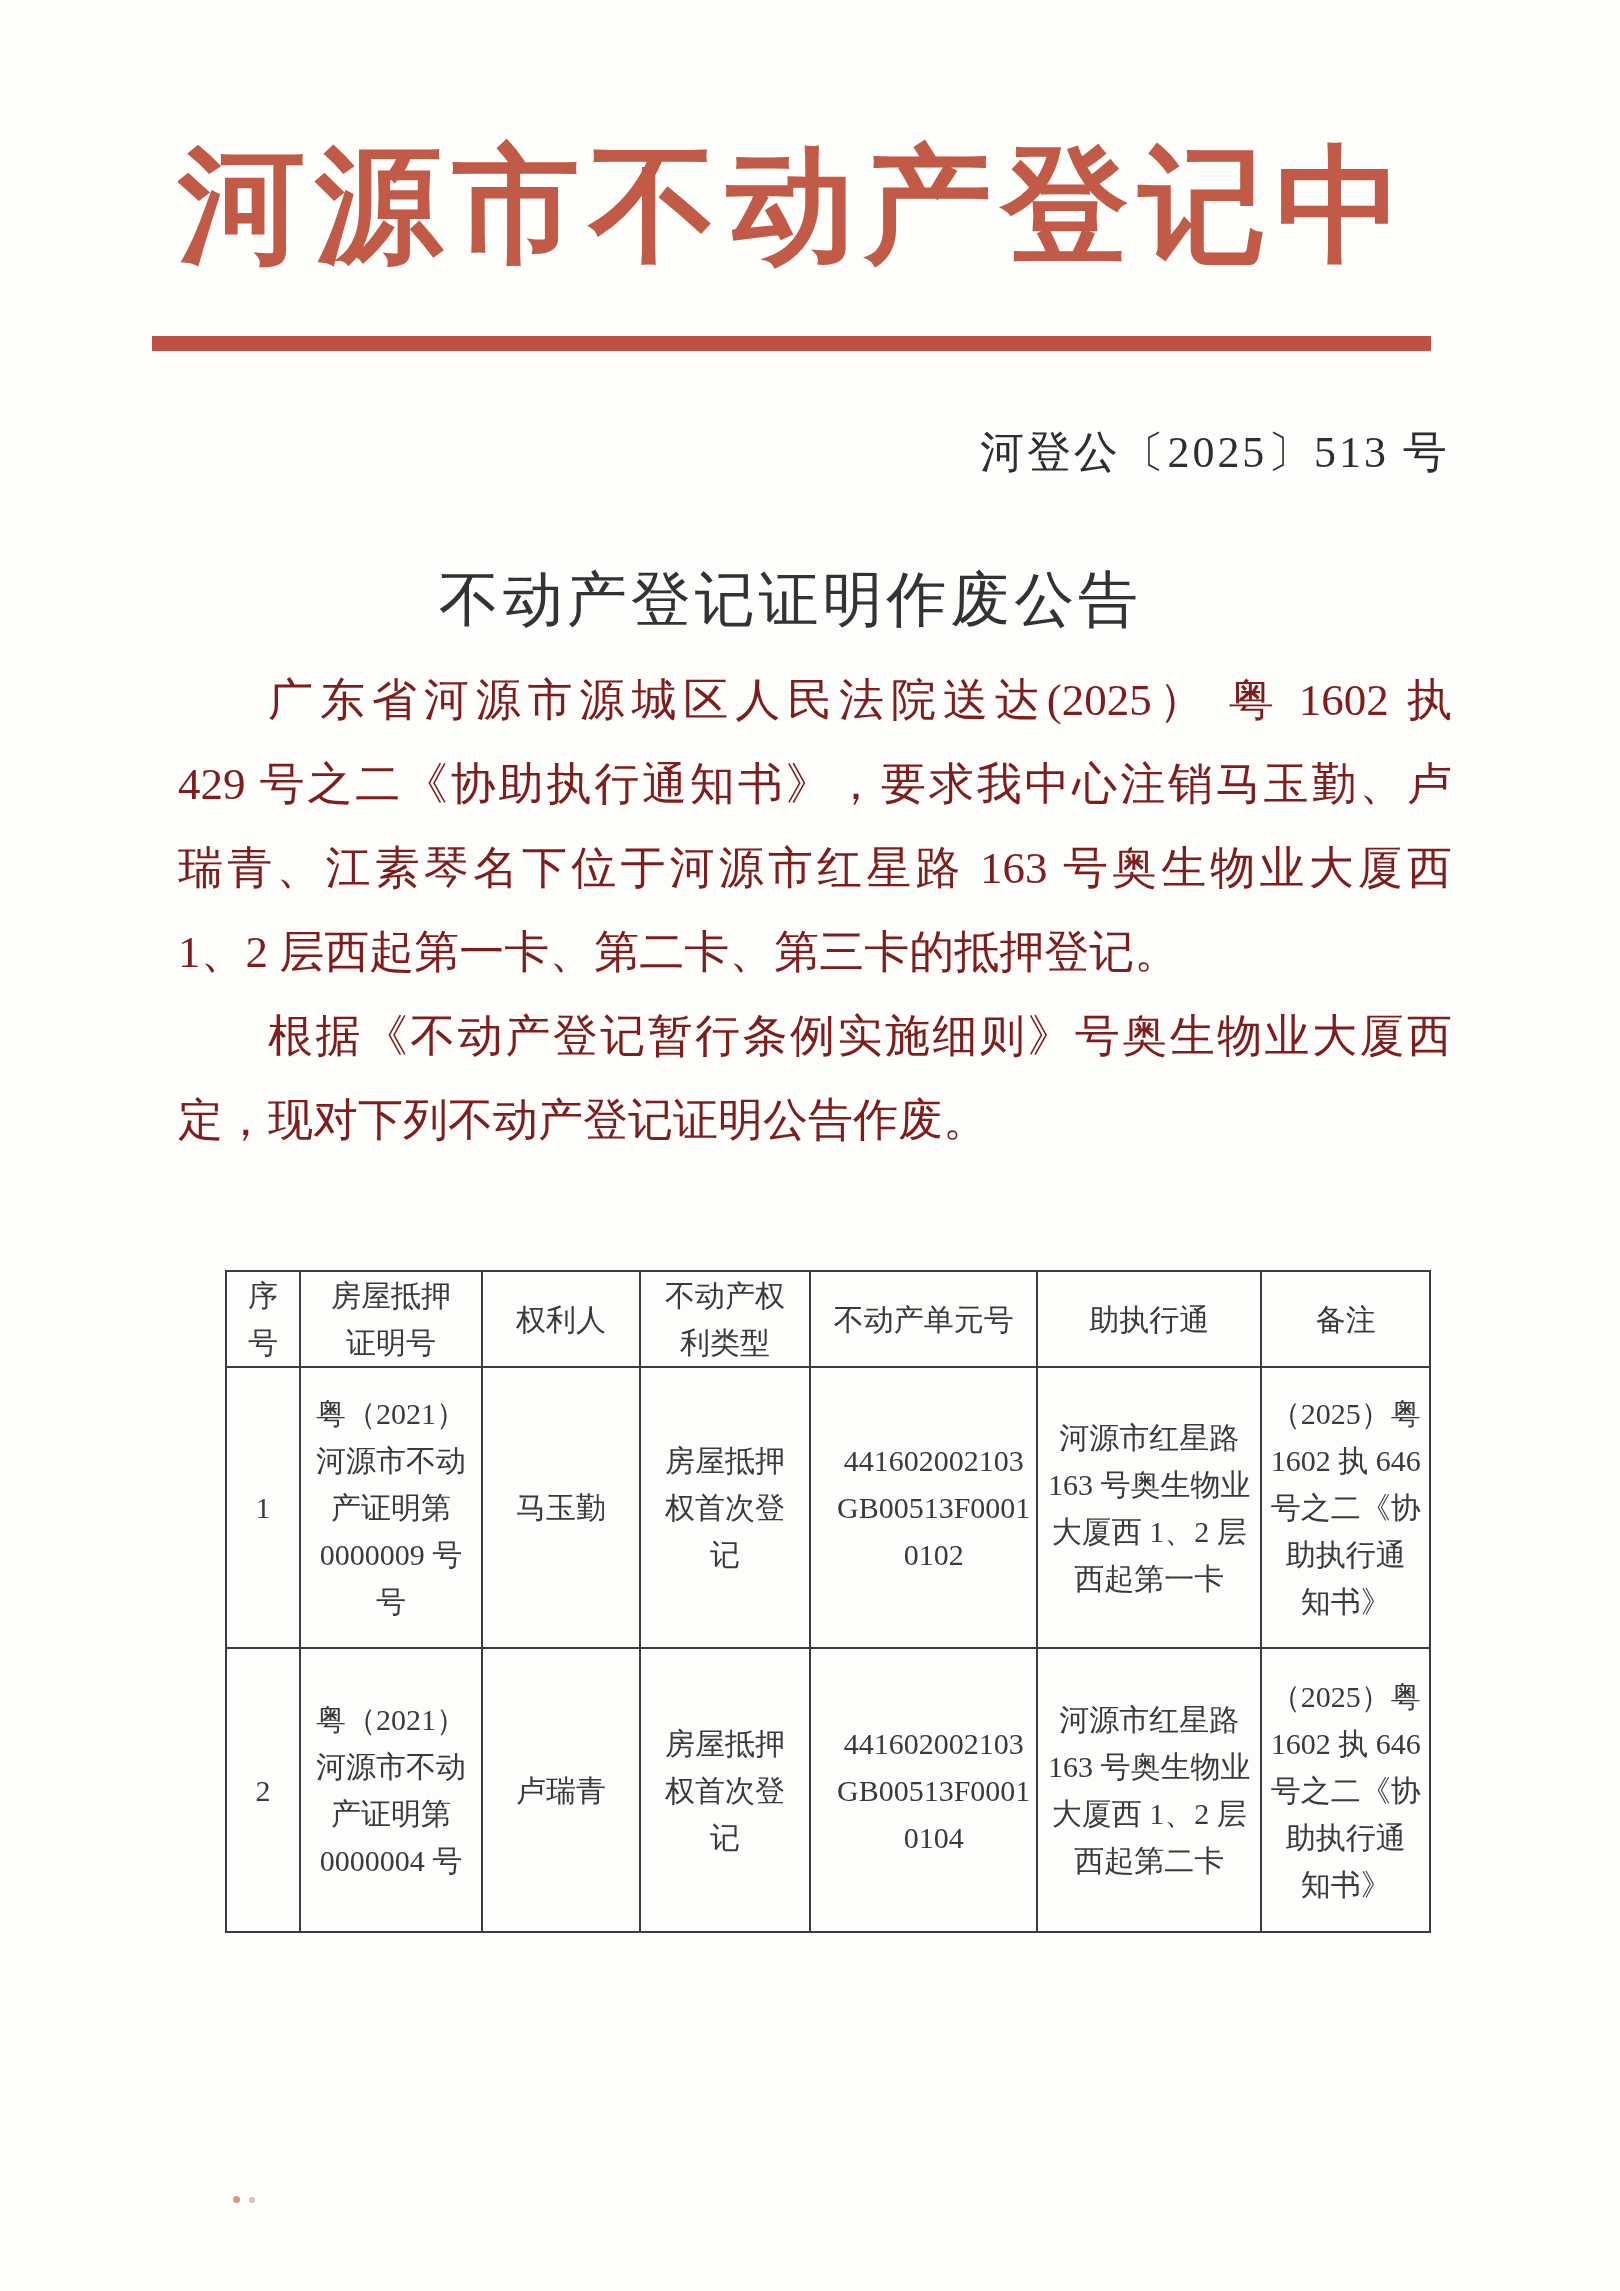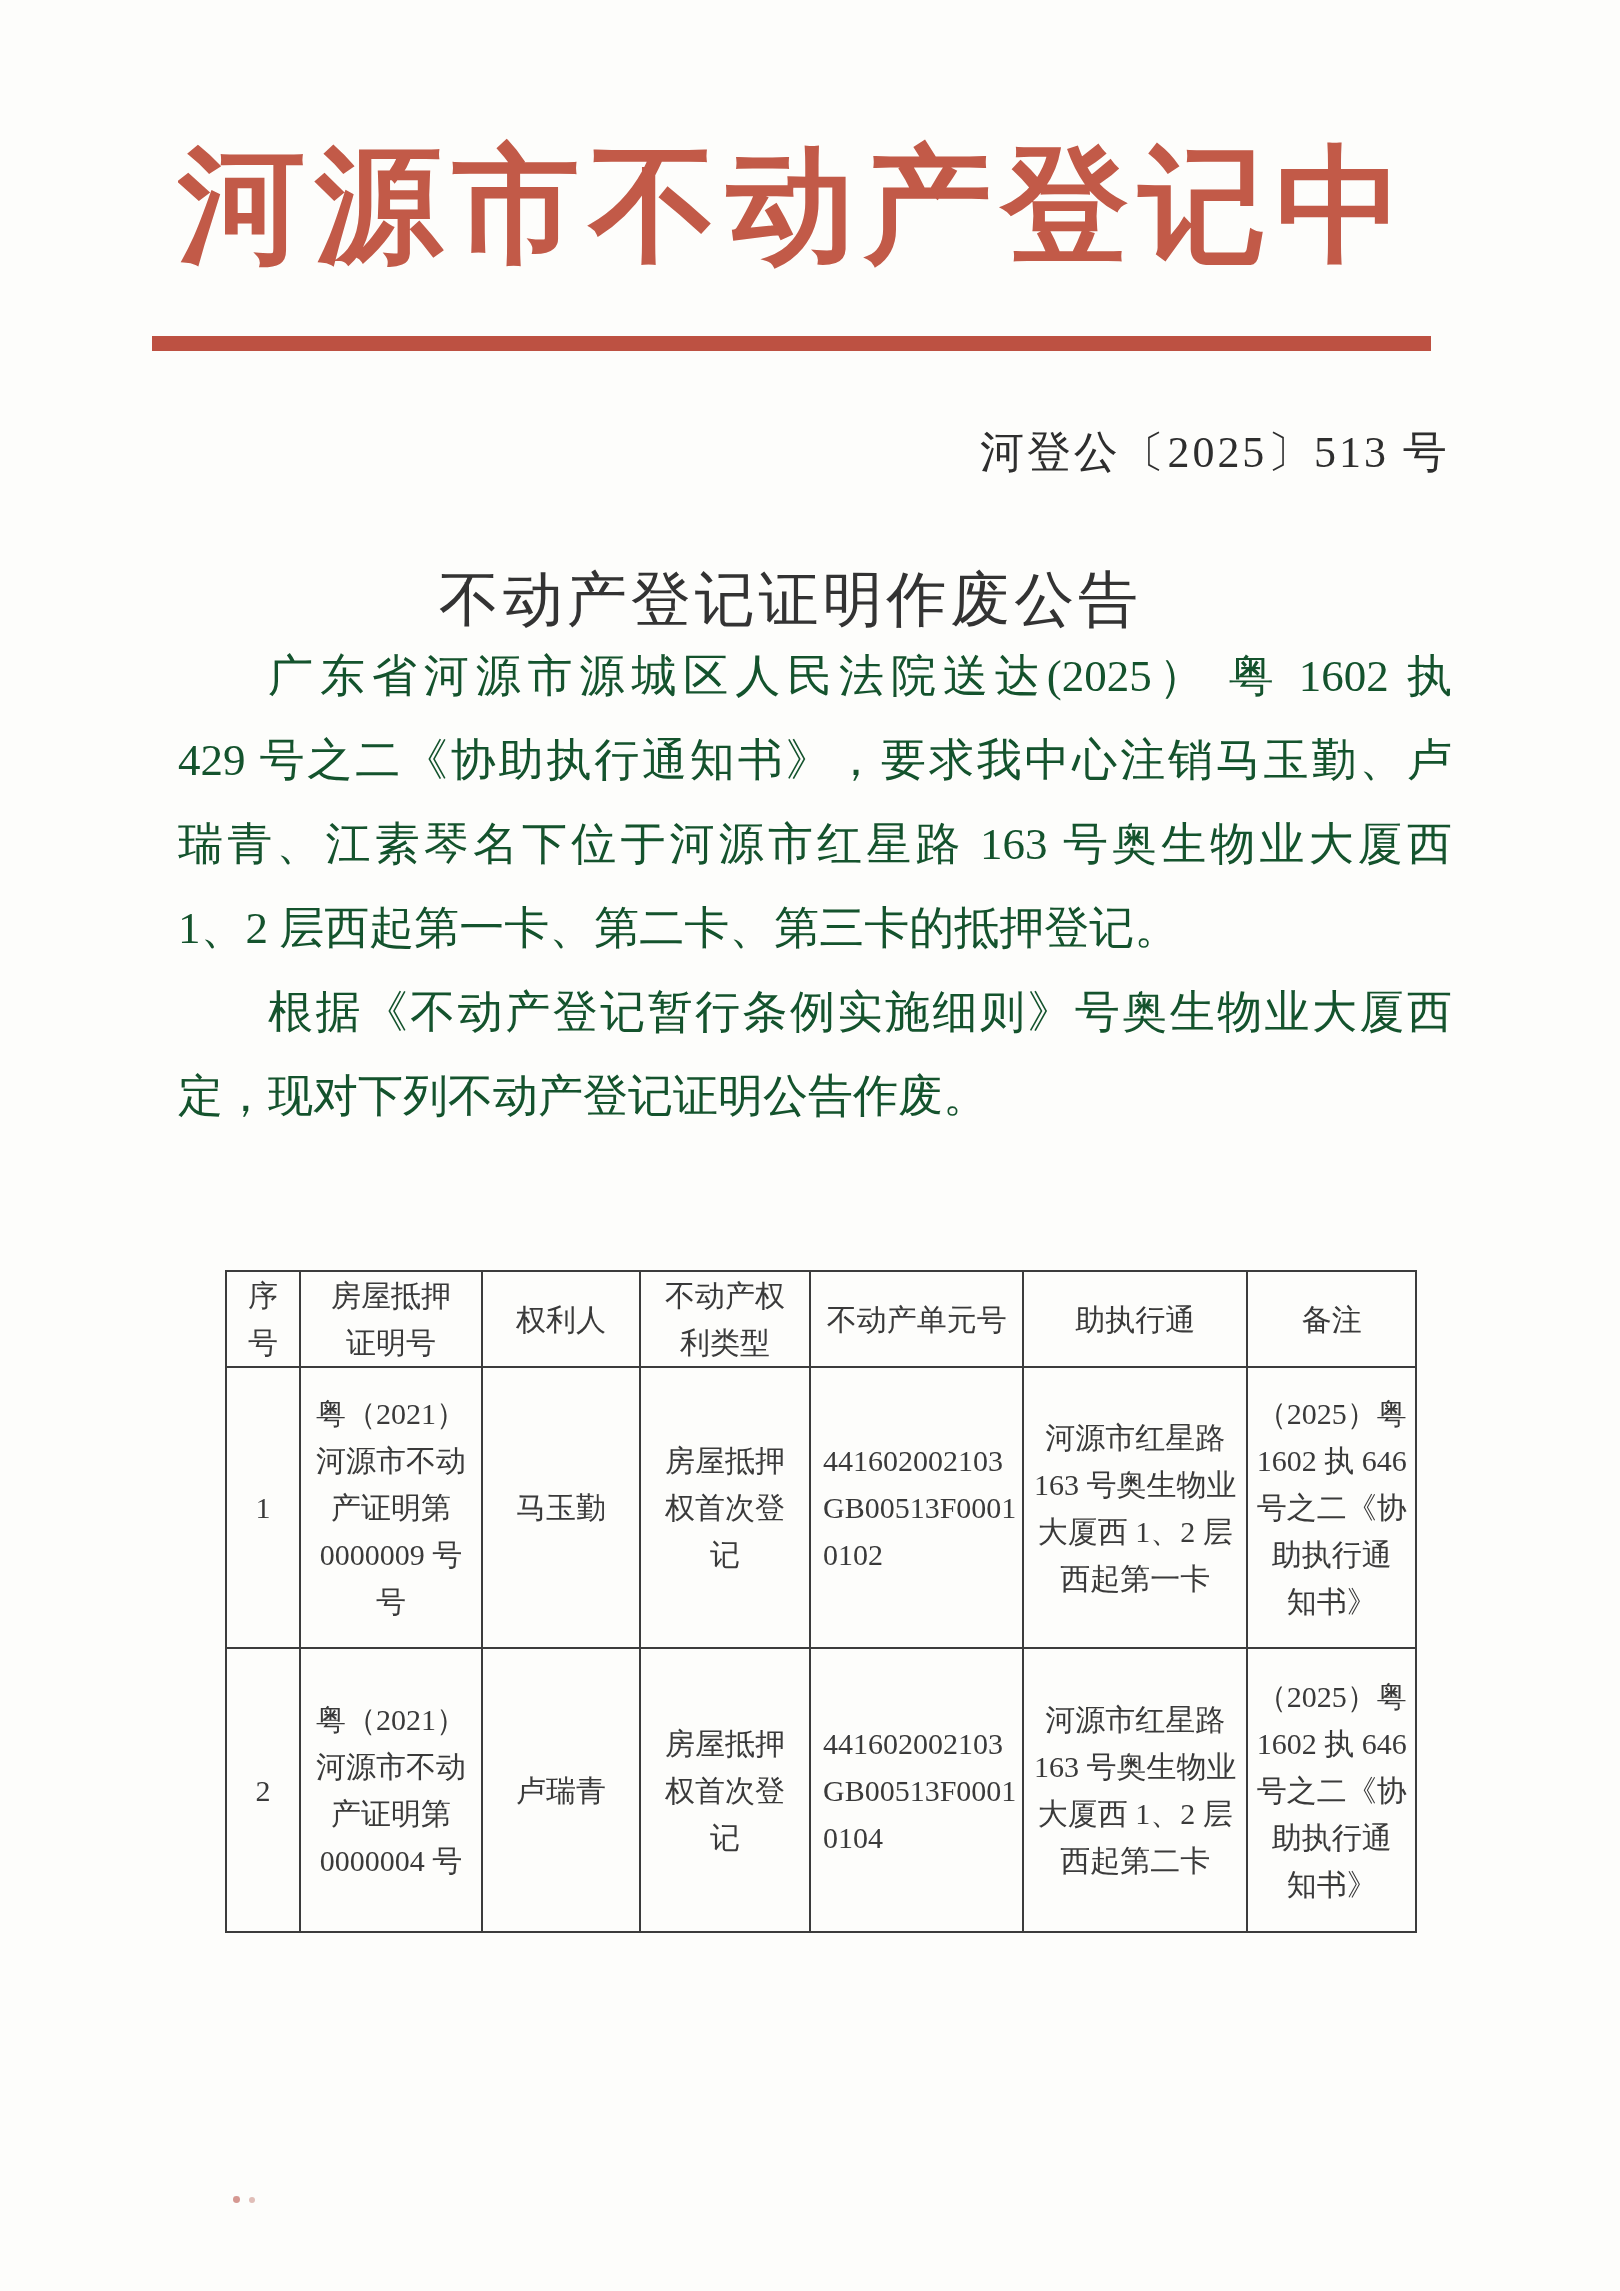--- a/index.html
+++ b/index.html
@@ -23,39 +23,39 @@
     font-size:44px; line-height:49px; color:#2e2e2e; letter-spacing:2.9px;
     white-space:nowrap;
     margin-left:24px;
   }
   .notice-title {
     position:absolute; left:178px; top:568px; width:1225px;
     text-align:center; font-size:60px; line-height:65px; font-weight:normal;
     color:#333; letter-spacing:3.9px;
   }
   .body-text {
-    position:absolute; left:178px; top:634px; width:1274px;
-    font-size:45px; color:#14532d;
+    position:absolute; left:178px; top:658px; width:1274px;
+    font-size:45px; color:#7f1d1d;
   }
   .bline { height:84px; line-height:84px; overflow:hidden; }
   .just  { text-align:justify; text-align-last:justify; }
   .indent{ padding-left:90px; }
   
   .cert-table {
     position:absolute; left:225px; top:1270px;
     border-collapse:collapse; table-layout:fixed;
     font-size:30px; color:#3a3a3a;
   }
   .cert-table th, .cert-table td {
     border:2px solid #3c3c3c; white-space:pre-line;
     text-align:center; vertical-align:middle;
     line-height:47px; font-weight:normal; padding:0 5.9px;
     overflow:hidden;
   }
-  .cert-table td.c-left { text-align:left; padding-left:12px; }
+  .cert-table td.c-left { text-align:center; padding-left:26px; }
   .speck { position:absolute; border-radius:50%; opacity:.55; }
   .speck-a { left:233px; top:2196px; width:6.9px; height:6.9px; background:#b5453a; }
   .speck-b { left:249px; top:2197px; width:5.9px; height:5.9px; background:#c98a82; }
 </style>
 </head>
 <body>
 
 <div class="page">
 
   <div class="letterhead">河源市不动产登记中心</div>

